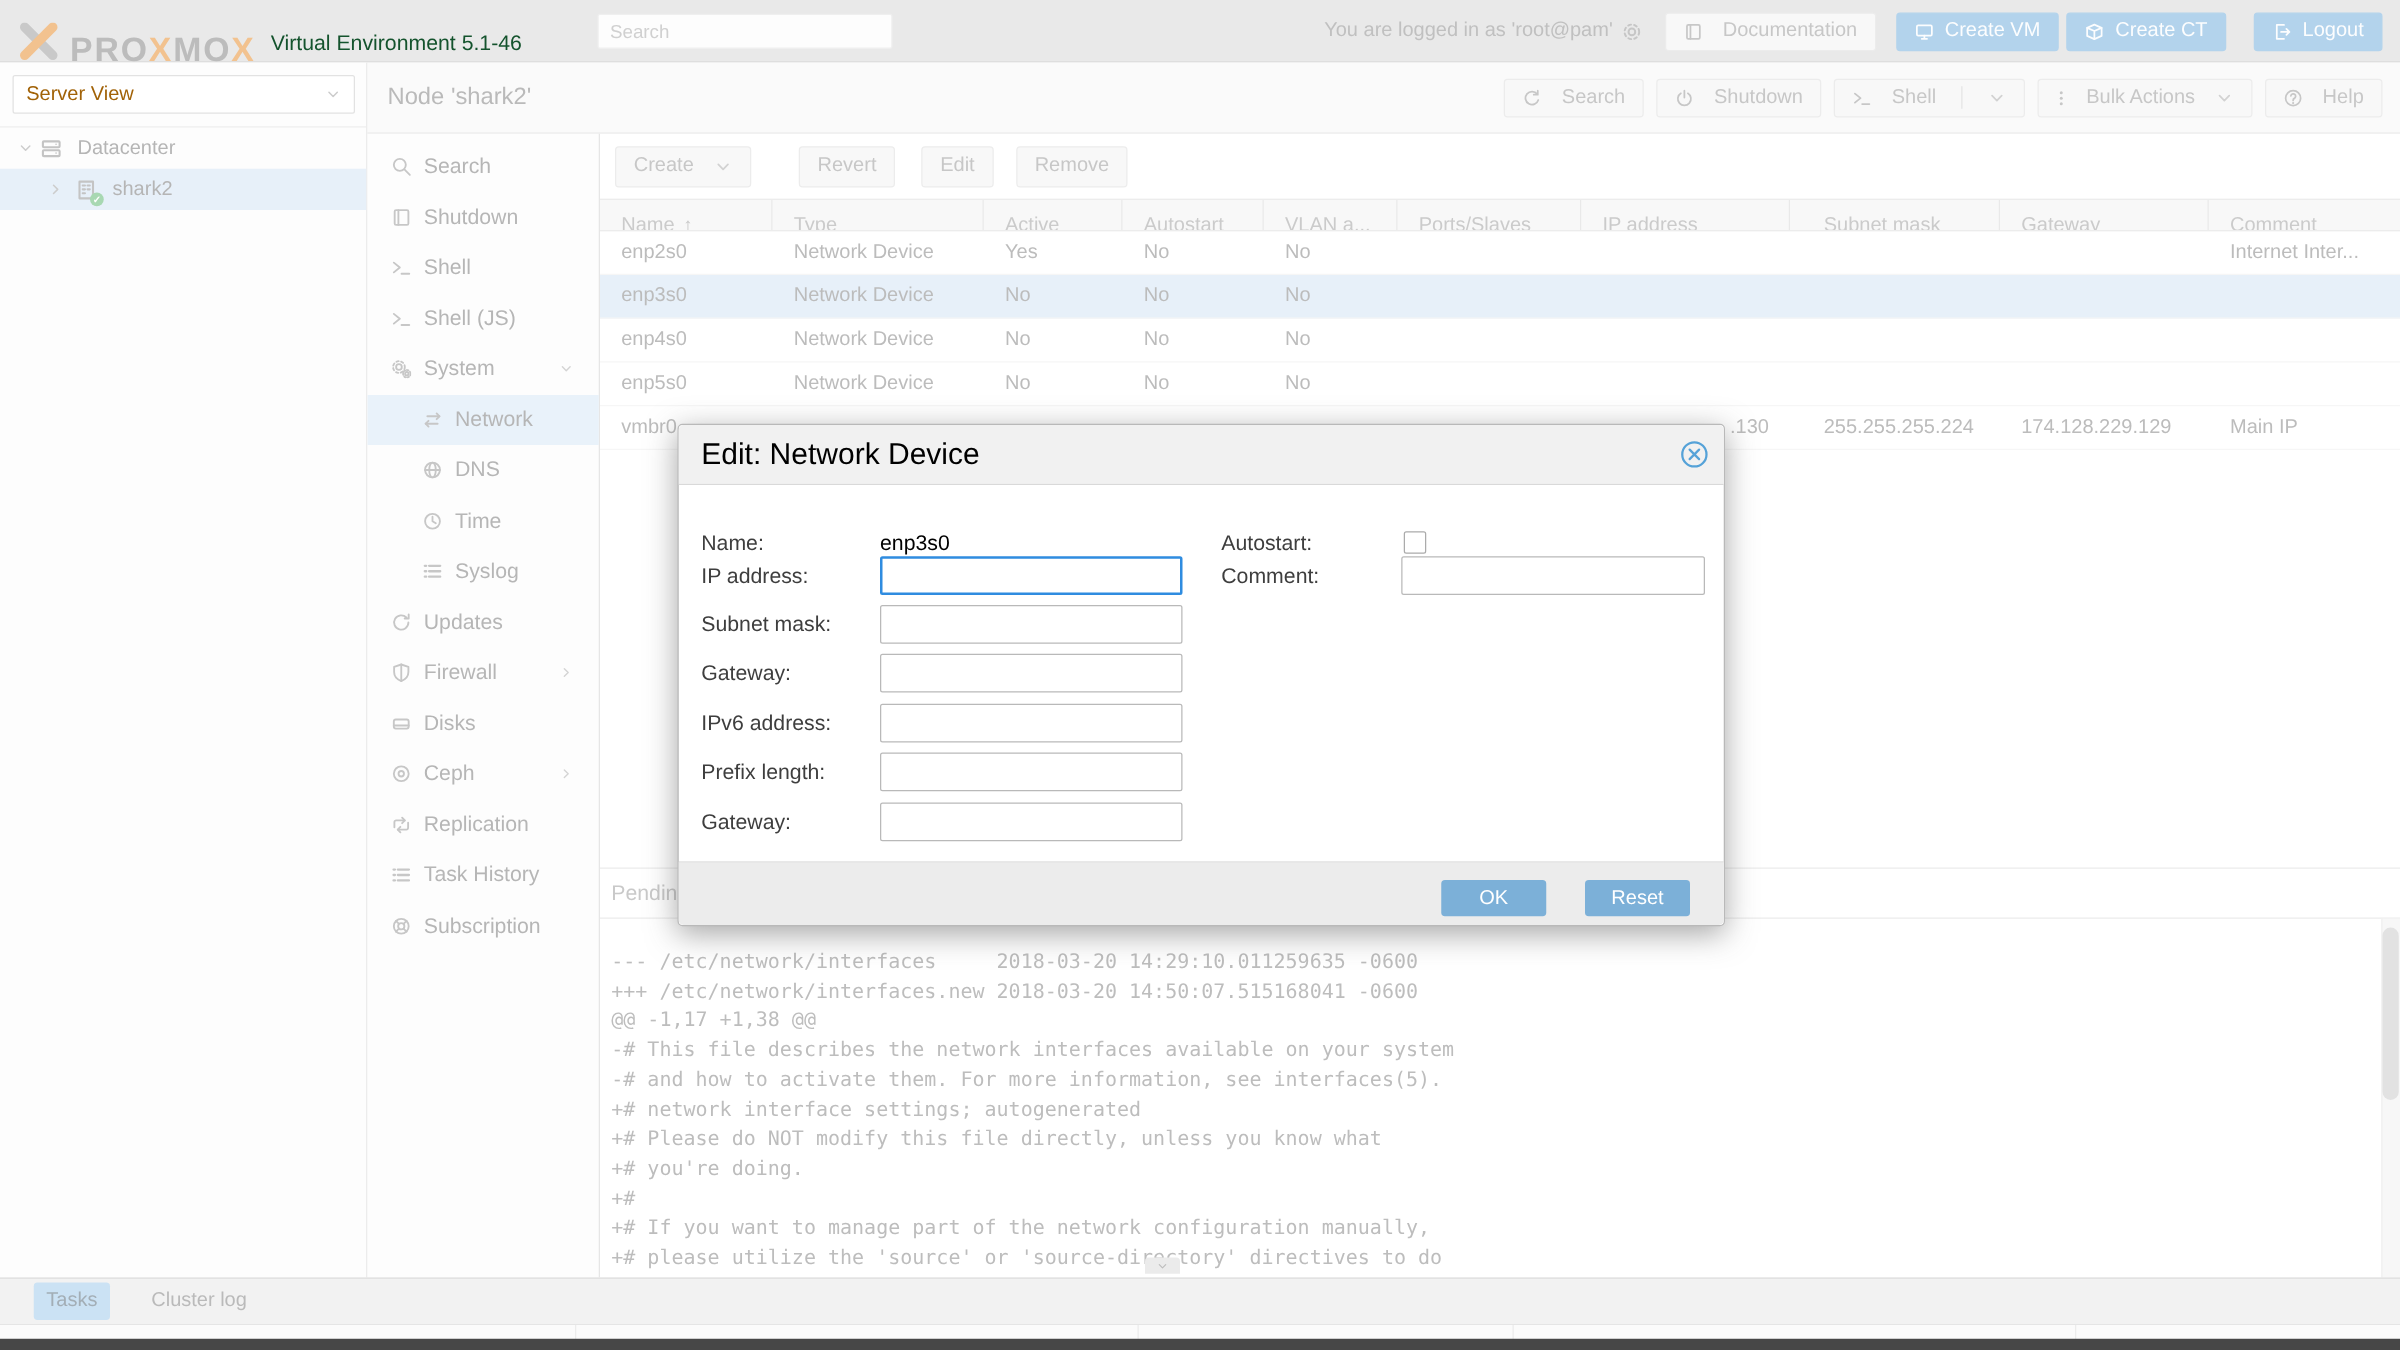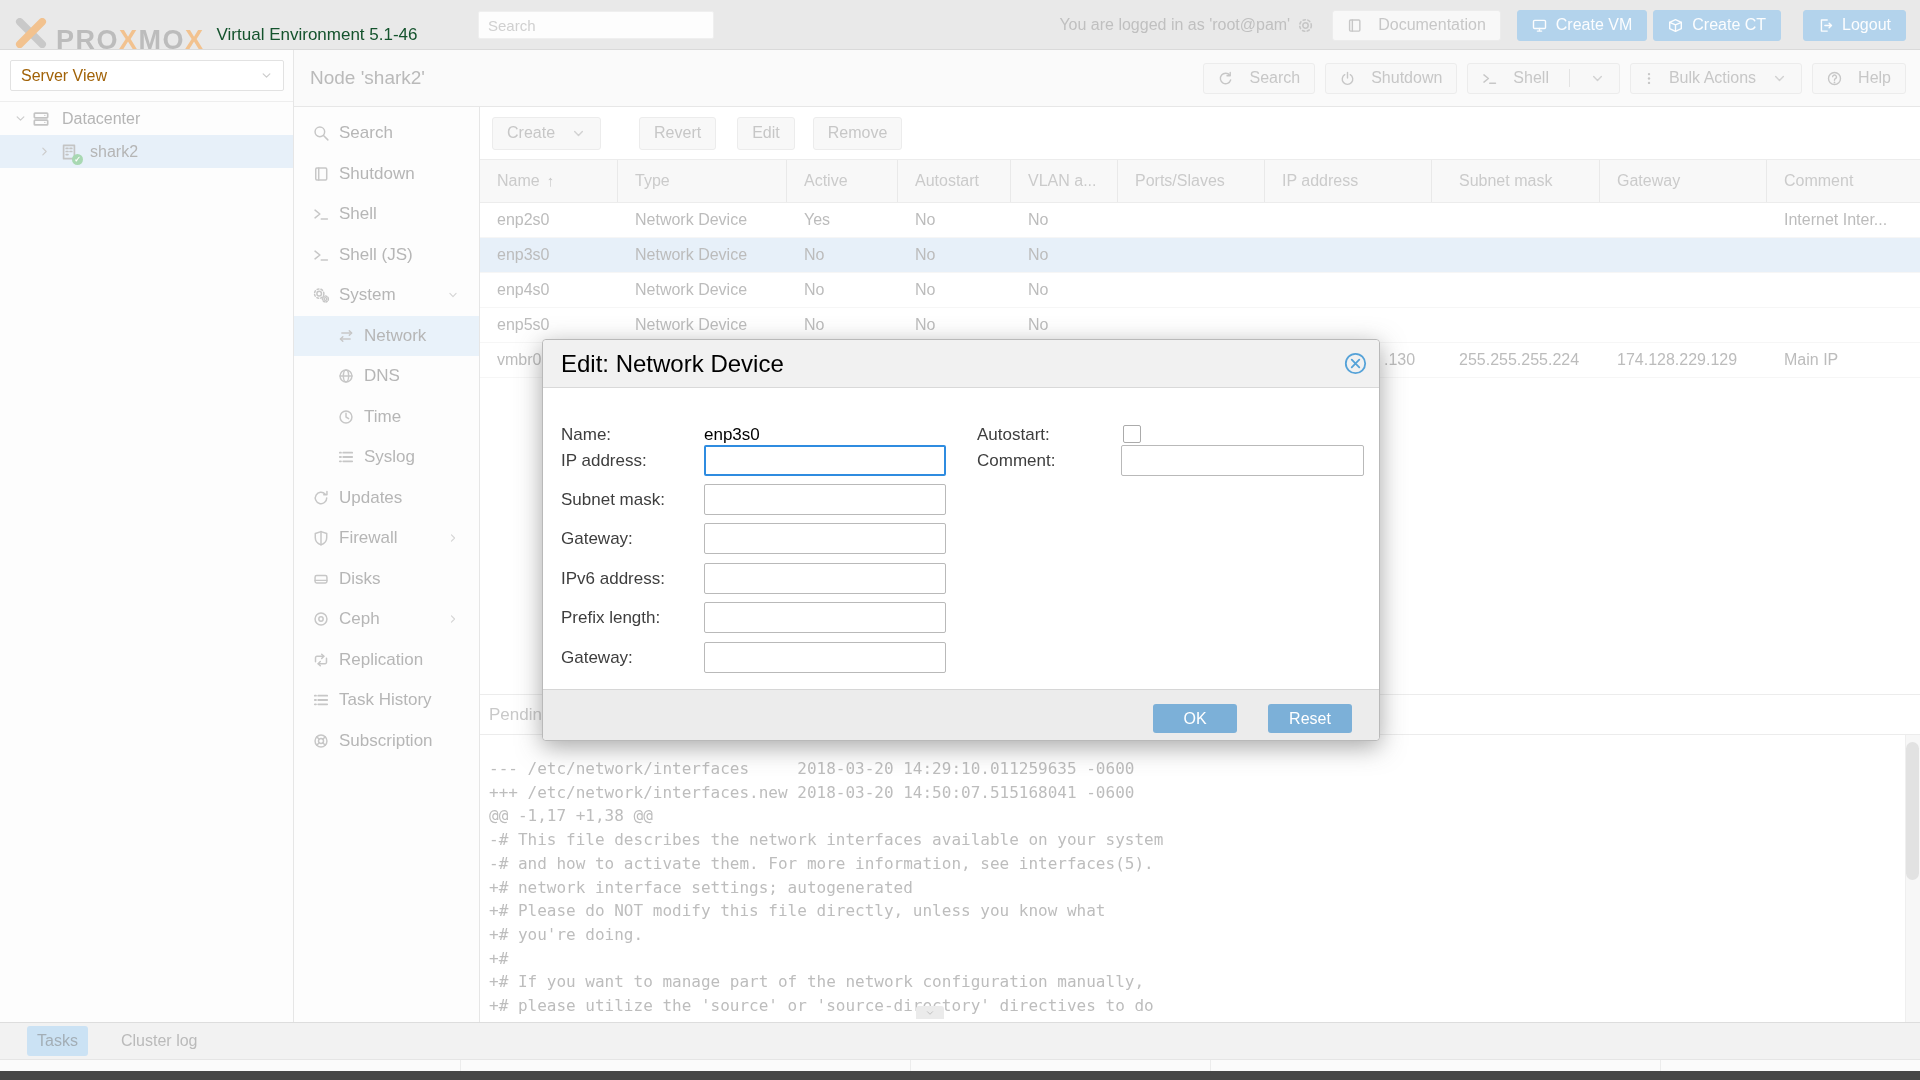--- a/index.html
+++ b/index.html
@@ -49,21 +49,21 @@
   .nav-item .ico{color:#c7c7c7;margin-left:19px;}
   .nav-item .lbl{margin-left:10px;}
   .nav-item.sub .ico{margin-left:44px;}
   .nav-item.sel{background:#e9f2fa;}
   .nav-item .chevr{position:absolute;right:20px;width:12px;height:12px;color:#d4d4d4;}
 
   
   #content{position:absolute;left:480px;top:107px;width:1440px;height:915px;background:#fff;}
   .toolbar{height:52px;display:flex;align-items:center;padding-left:12px;}
   .tb-btn{height:33px;}
-  .grid-head{height:44px;background:#f8f8f8;border-top:1px solid #ececec;border-bottom:1px solid #ececec;display:flex;font-size:16px;color:#cbcbcb;}
+  .grid-head{height:26px;background:#f8f8f8;border-top:1px solid #ececec;border-bottom:1px solid #ececec;display:flex;font-size:16px;color:#cbcbcb;}
   .gh{line-height:41px;padding-left:17px;border-right:1px solid #e9e9e9;white-space:nowrap;overflow:hidden;cursor:pointer;}
   .sort-arrow{color:#c9c9c9;margin-left:7px;font-size:15px;}
   .grid-row{height:35px;display:flex;font-size:16px;color:#bcbcbc;border-bottom:1px solid #f6f6f6;cursor:pointer;}
   .gr{line-height:34px;padding-left:17px;white-space:nowrap;overflow:hidden;}
   .row-sel{background:#e7f0f9;}
   .c0{width:138px;}.c1{width:169px;}.c2{width:111px;}.c3{width:113px;}.c4{width:107px;}
   .c5{width:147px;}.c6{width:167px;}.c7{width:168px;padding-left:27px;}.c8{width:167px;}.c9{flex:1;}
   .ip-frag{padding-left:119px;}
 
   .pending-head{position:absolute;left:0;top:587px;width:1440px;height:41px;border-top:1px solid #ececec;border-bottom:1px solid #ececec;color:#c9c9c9;font-size:17px;display:flex;align-items:center;padding-left:9px;}

